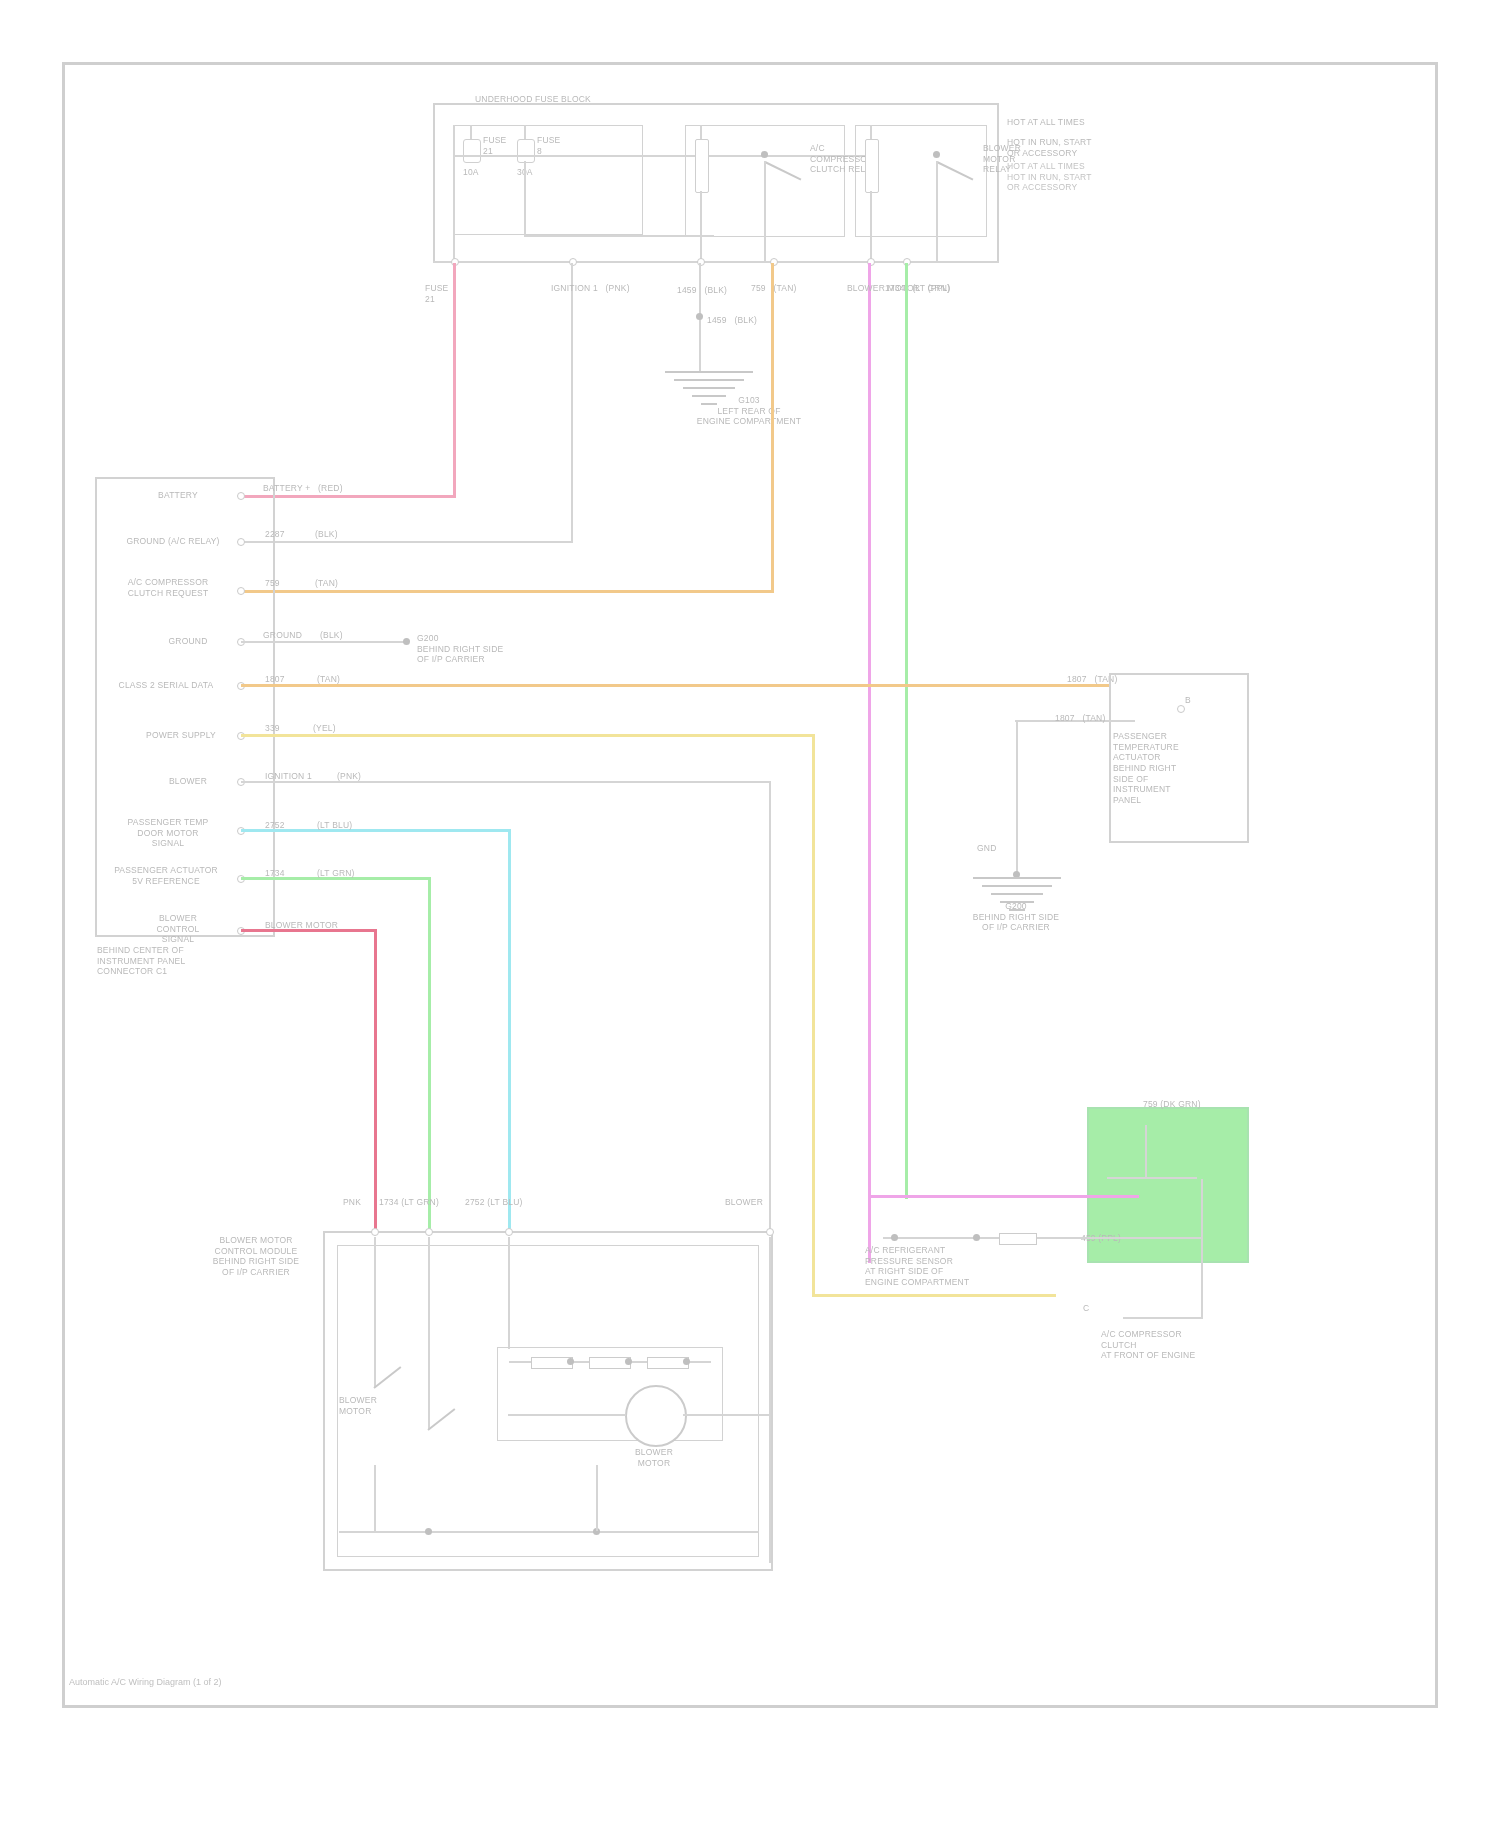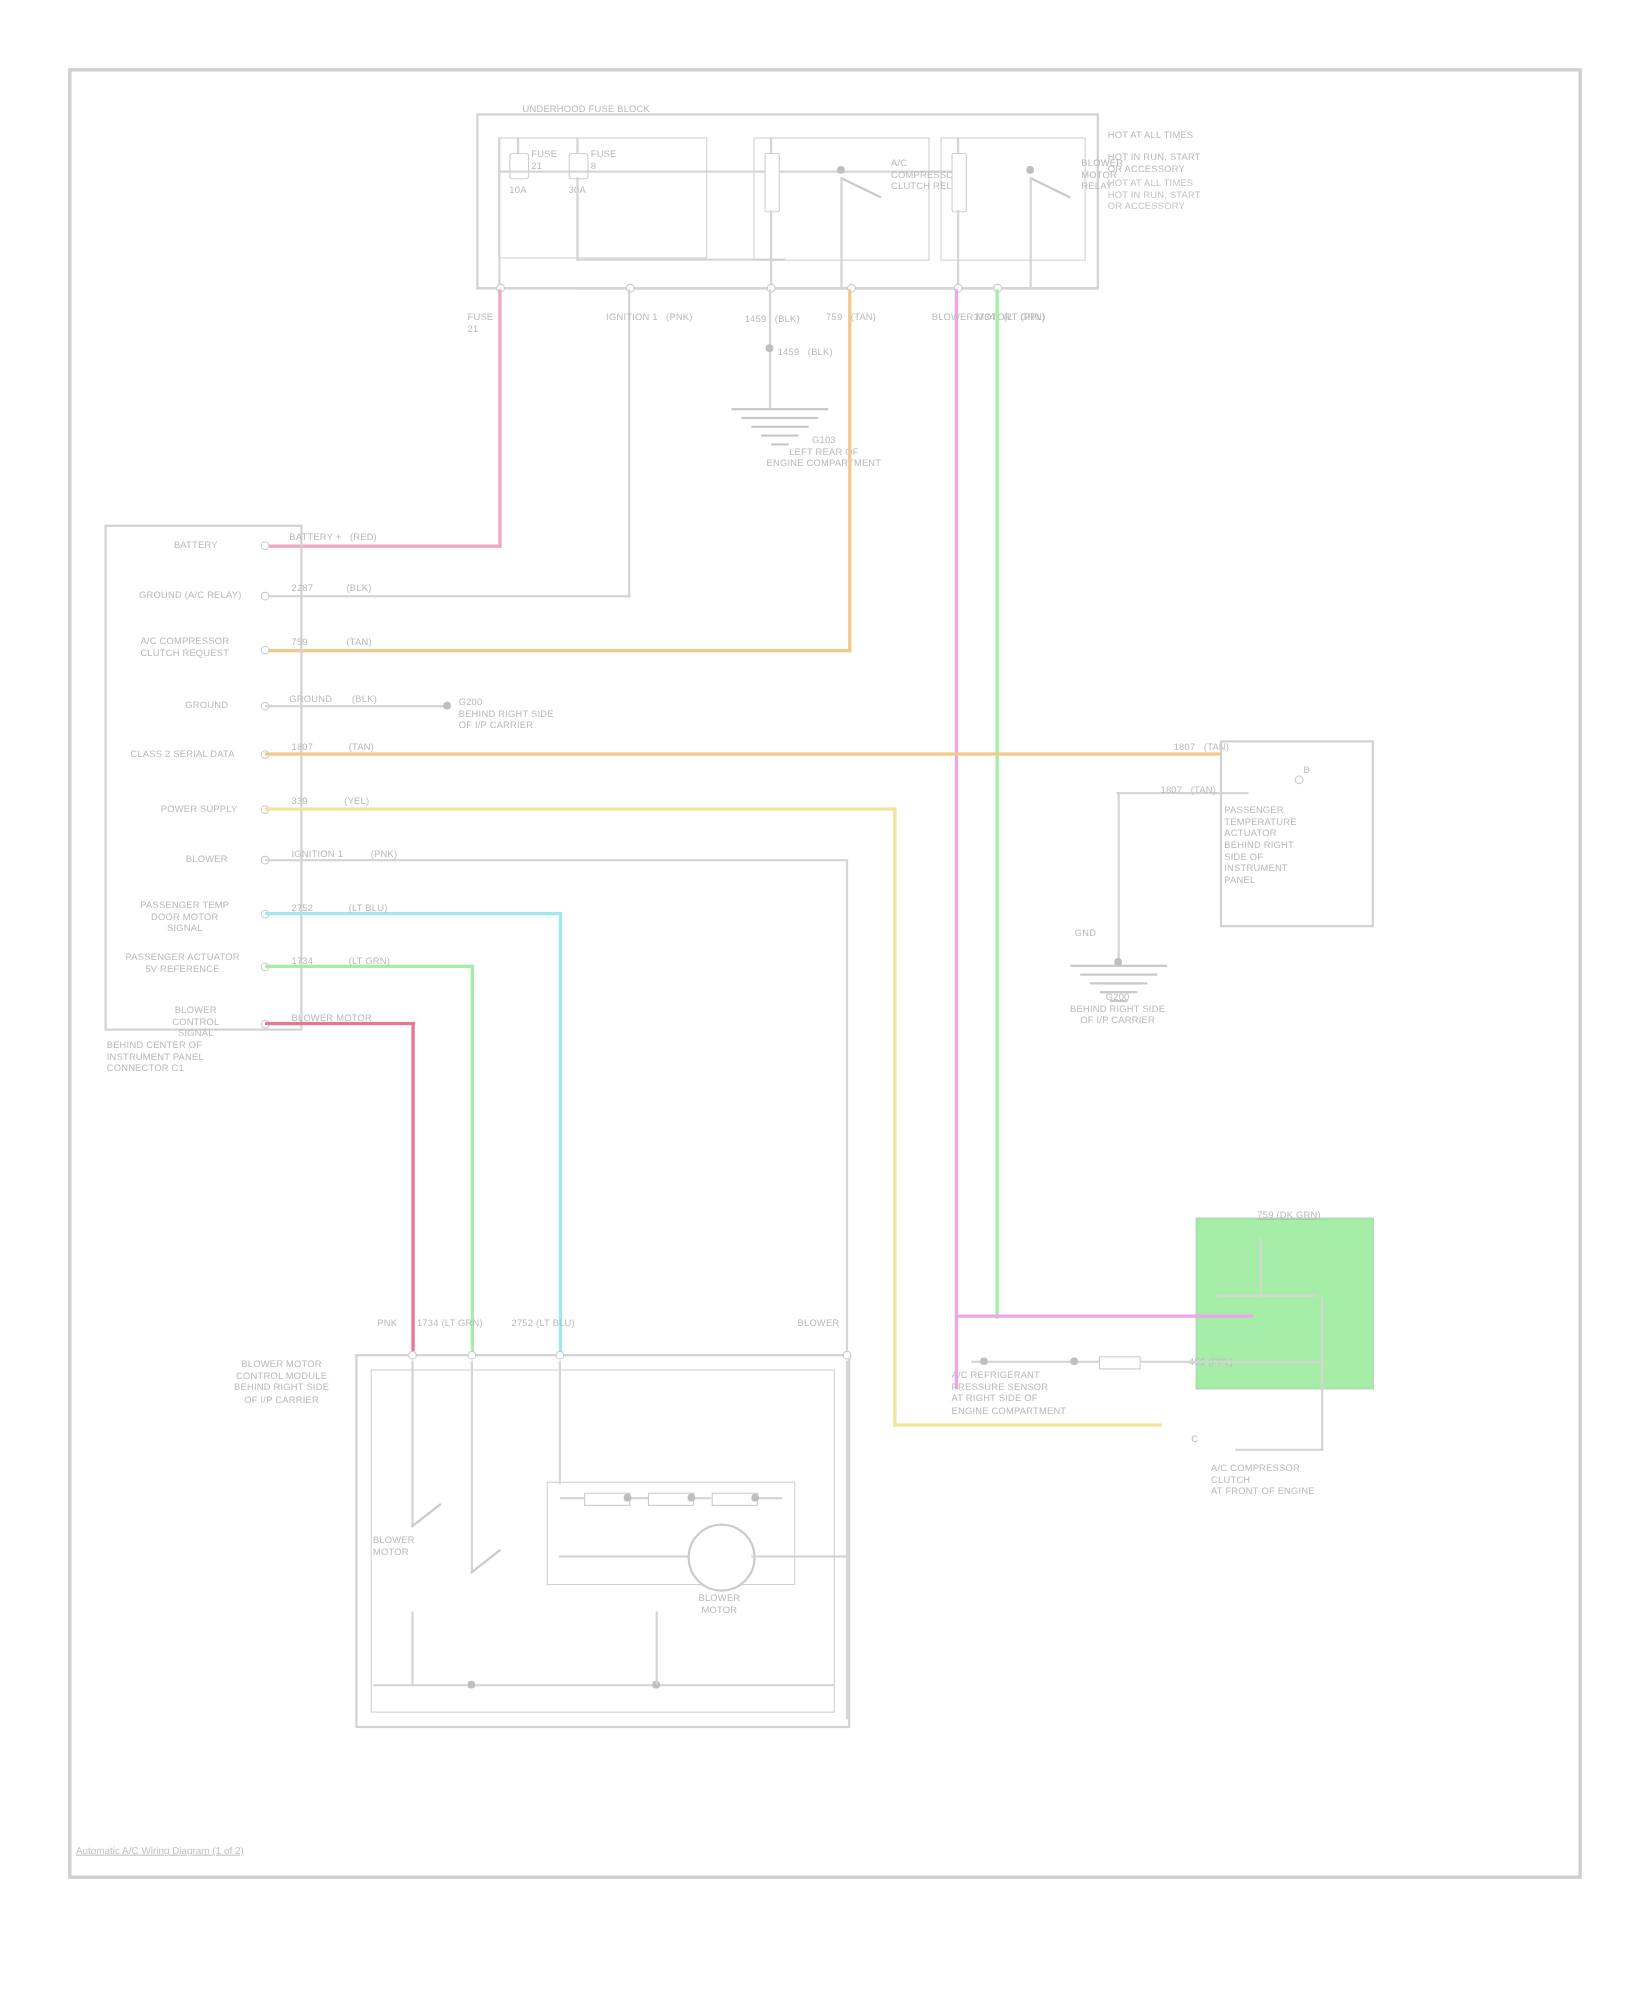--- a/index.html
+++ b/index.html
@@ -251,21 +251,21 @@
         <i></i>
         <i></i>
     </div>
     <div class="lbl c" style="left:886px;top:836px;width:130px;">G200
 BEHIND RIGHT SIDE
 OF I/P CARRIER</div>
 
     <div class="lbl" style="left:990px;top:648px;">1807   (TAN)</div>
 
     <div class="box green" style="left:1022px;top:1042px;width:162px;height:156px;"></div>
-    <div class="lbl" style="left:1078px;top:1034px;text-decoration:underline;">759 (DK GRN)</div>
+    <div class="lbl" style="left:1078px;top:1034px;">759 (DK GRN)</div>
 
     <div class="wv" style="left:1080px;top:1060px;width:2px;height:54px;"></div>
     <div class="w" style="left:1042px;top:1112px;width:90px;height:2px;"></div>
 
     <div class="w magenta" style="left:804px;top:1130px;width:270px;height:3px;"></div>
     <div class="lbl" style="left:1016px;top:1120px;margin-top:48px;">459 (PPL)</div>
 
     <div class="w" style="left:818px;top:1172px;width:320px;height:2px;"></div>
     <div class="dot" style="left:826px;top:1169px;"></div>
     <div class="dot" style="left:908px;top:1169px;"></div>
@@ -325,16 +325,16 @@
 
     <div class="w" style="left:443px;top:1349px;width:118px;height:2px;"></div>
     <div class="w" style="left:618px;top:1349px;width:88px;height:2px;"></div>
 
     <div class="w" style="left:274px;top:1466px;width:420px;height:2px;"></div>
     <div class="dot" style="left:360px;top:1463px;"></div>
     <div class="dot" style="left:528px;top:1463px;"></div>
     <div class="wv" style="left:309px;top:1400px;width:2px;height:66px;"></div>
     <div class="wv" style="left:531px;top:1400px;width:2px;height:66px;"></div>
 
-    <div class="footer" style="left:4px;top:1612px;text-decoration:underline;">Automatic A/C Wiring Diagram (1 of 2)</div>
+    <div class="footer" style="left:4px;top:1612px;">Automatic A/C Wiring Diagram (1 of 2)</div>
 
   </div>
 </div>
 
 </body></html>

